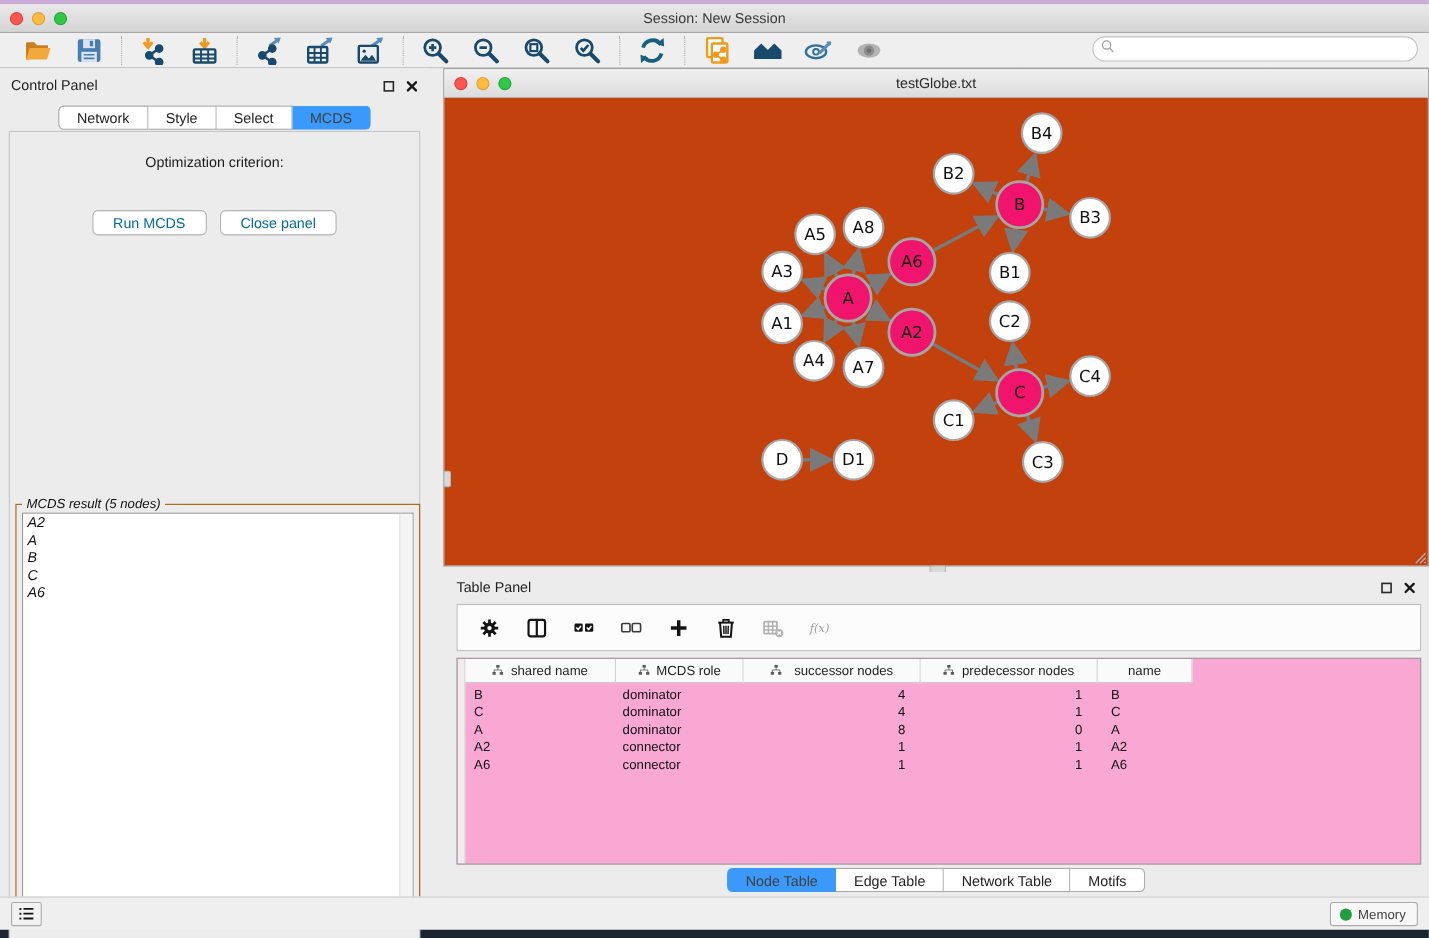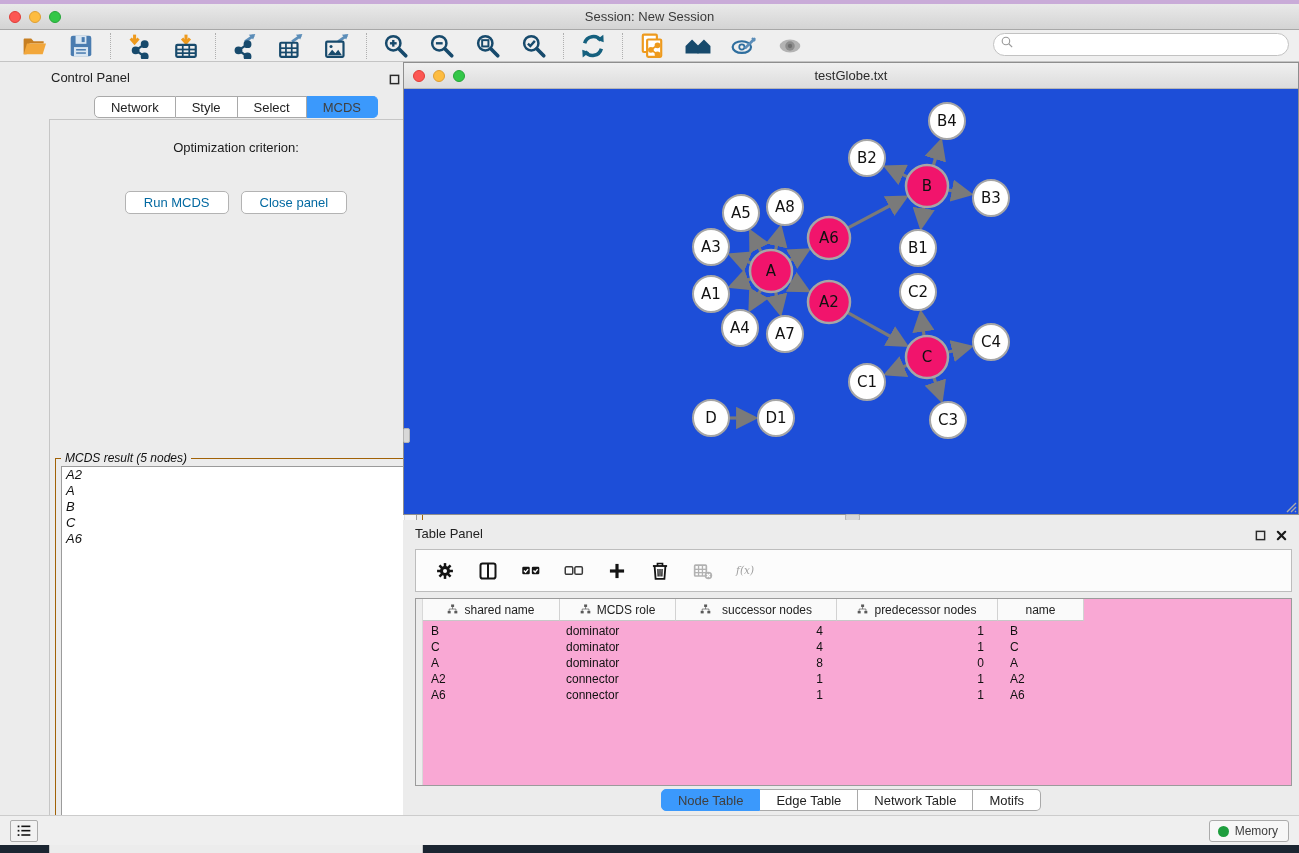--- a/index.html
+++ b/index.html
@@ -32,21 +32,21 @@
     border:1px solid #C2C2C2; border-radius:12px; display:flex; align-items:center; padding-left:6px; }
   .searchbox svg { width:15px; height:15px; }
   .searchbox input { border:none; outline:none; flex:1; height:18px; font-size:12px; background:transparent; }
 
   
   .panel-header-title { font-size:13px; color:#222; }
   .panel-ctrl { display:flex; gap:10px; align-items:center; }
   .panel-ctrl svg { width:11px; height:11px; }
 
   
-  .control-panel { position:absolute; left:0; top:62px; width:390px; height:753px; background:#ECECEC;margin-left:41px; }
+  .control-panel { position:absolute; left:0; top:62px; width:390px; height:753px; background:#ECECEC; }
   .control-panel .hdr { position:absolute; left:10px; top:8px; }
   .control-panel .hdr-icons { position:absolute; right:10px; top:9px; }
   .seg-tabs { position:absolute; left:0; right:0; top:34px; display:flex; justify-content:center; }
   .seg { display:flex; }
   .seg .tab { height:22px; padding:0 16px; font-size:13px; color:#222; background:#fff;
     border:1px solid #A9A9A9; border-left:none; display:flex; align-items:center; }
   .seg .tab:first-child { border-left:1px solid #A9A9A9; border-radius:5px 0 0 5px; }
   .seg .tab:last-child { border-radius:0 5px 5px 0; }
   .seg .tab.sel { background:#3B99FC; color:#404040; border-color:#3B99FC; }
   .cp-content { position:absolute; left:8px; top:57px; width:374px; height:746px;
@@ -72,21 +72,21 @@
   .result-list .scroll-track { position:absolute; right:0; top:0; bottom:0; width:12px;
     background:#F4F4F4; border-left:1px solid #E0E0E0; }
   .result-item { font-size:13px; color:#111; line-height:16px; padding-left:4px; }
 
   
   .net-window { position:absolute; left:403px; top:62px; width:896px; height:453px;
     border:1px solid #8E8E8E; background:#fff; }
   .net-titlebar { position:absolute; left:0; top:0; right:0; height:26px;
     background:linear-gradient(#F0F0F0,#DCDCDC); border-bottom:1px solid #B6B6B6; }
   .net-titlebar .title { position:absolute; left:0; right:0; top:5px; text-align:center; font-size:13px; color:#2b2b2b; }
-  .net-canvas { position:absolute; left:0; top:26px; width:894px; height:425px; background:#1d4ed8; }
+  .net-canvas { position:absolute; left:0; top:26px; width:894px; height:425px; background:#c2410c; }
   .resize-grip { position:absolute; right:1px; bottom:1px; width:13px; height:13px; }
   .split-handle-v { position:absolute; left:403px; top:428px; width:7px; height:15px;
     background:#D8D8D8; border:1px solid #B5B5B5; border-radius:2px; }
   .split-handle-h { position:absolute; left:845px; top:514px; width:15px; height:7px;
     background:#D8D8D8; border:1px solid #B5B5B5; border-radius:2px; }
 
   
   .table-panel { position:absolute; left:403px; top:520px; width:896px; height:295px; background:#ECECEC; }
   .table-panel .hdr { position:absolute; left:12px; top:6px; }
   .table-panel .hdr-icons { position:absolute; right:12px; top:7px; }

